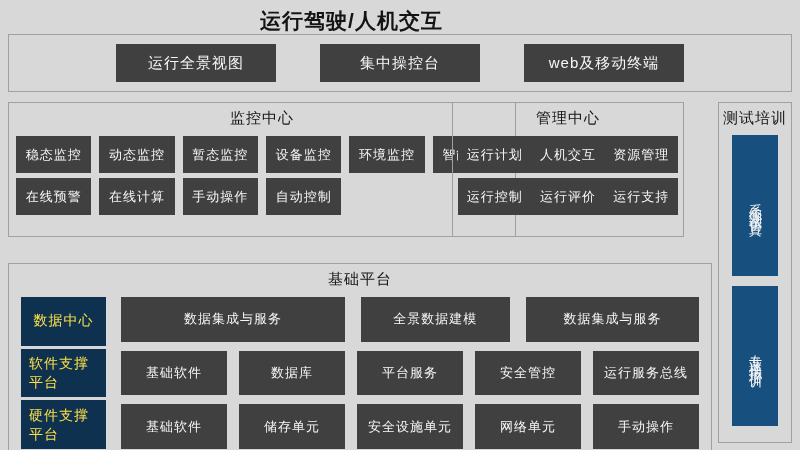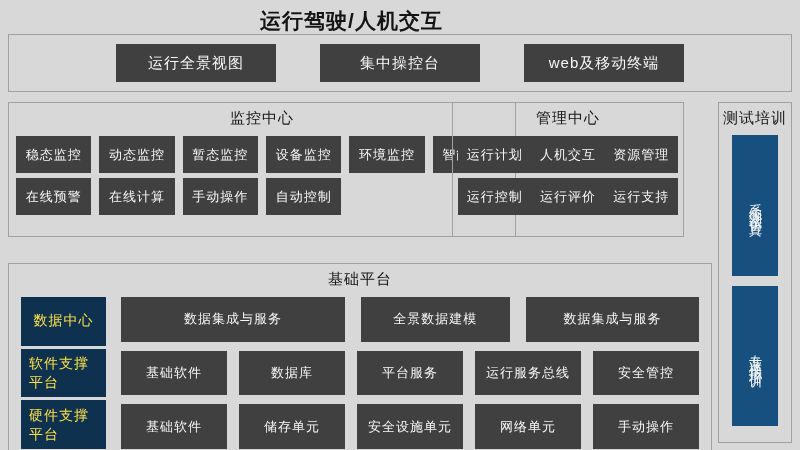--- a/index.html
+++ b/index.html
@@ -136,22 +136,22 @@
     <div class="bp-right">
       <div class="bp-row r1">
         <div class="btn">数据集成与服务</div>
         <div class="btn">全景数据建模</div>
         <div class="btn">数据集成与服务</div>
       </div>
       <div class="bp-row">
         <div class="btn">基础软件</div>
         <div class="btn">数据库</div>
         <div class="btn">平台服务</div>
+        <div class="btn">安全管控</div>
         <div class="btn">运行服务总线</div>
-        <div class="btn">安全管控</div>
       </div>
       <div class="bp-row">
         <div class="btn">基础软件</div>
         <div class="btn">储存单元</div>
         <div class="btn">安全设施单元</div>
         <div class="btn">网络单元</div>
         <div class="btn">手动操作</div>
       </div>
     </div>
   </div>

